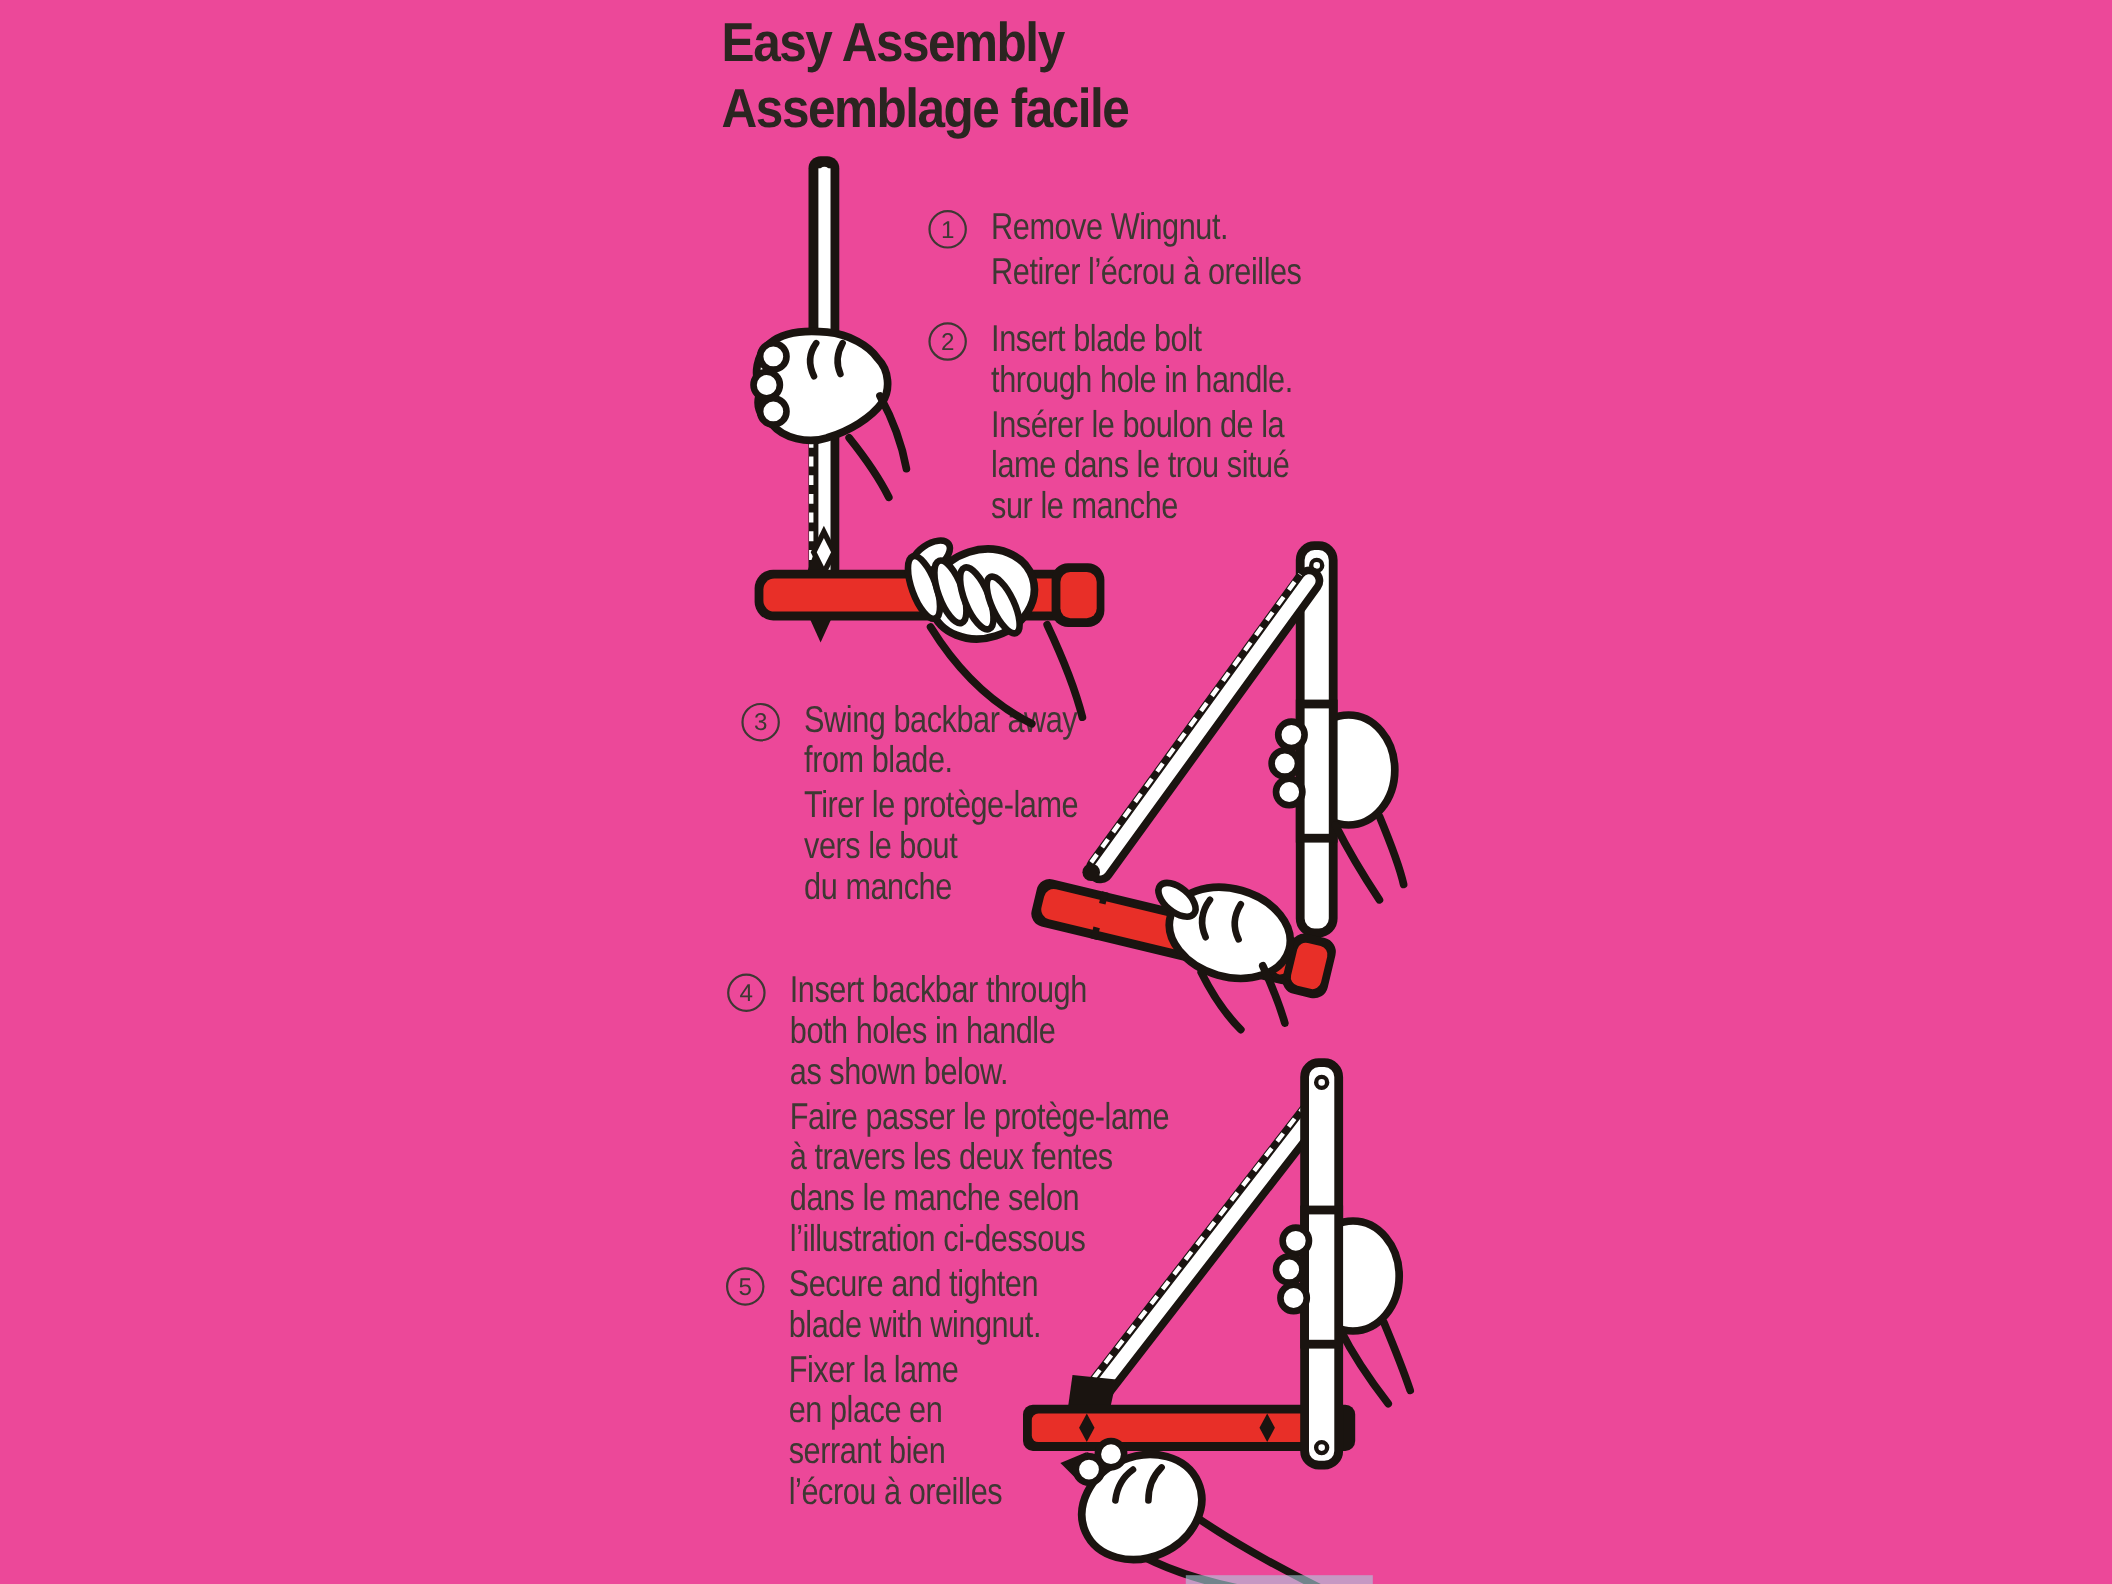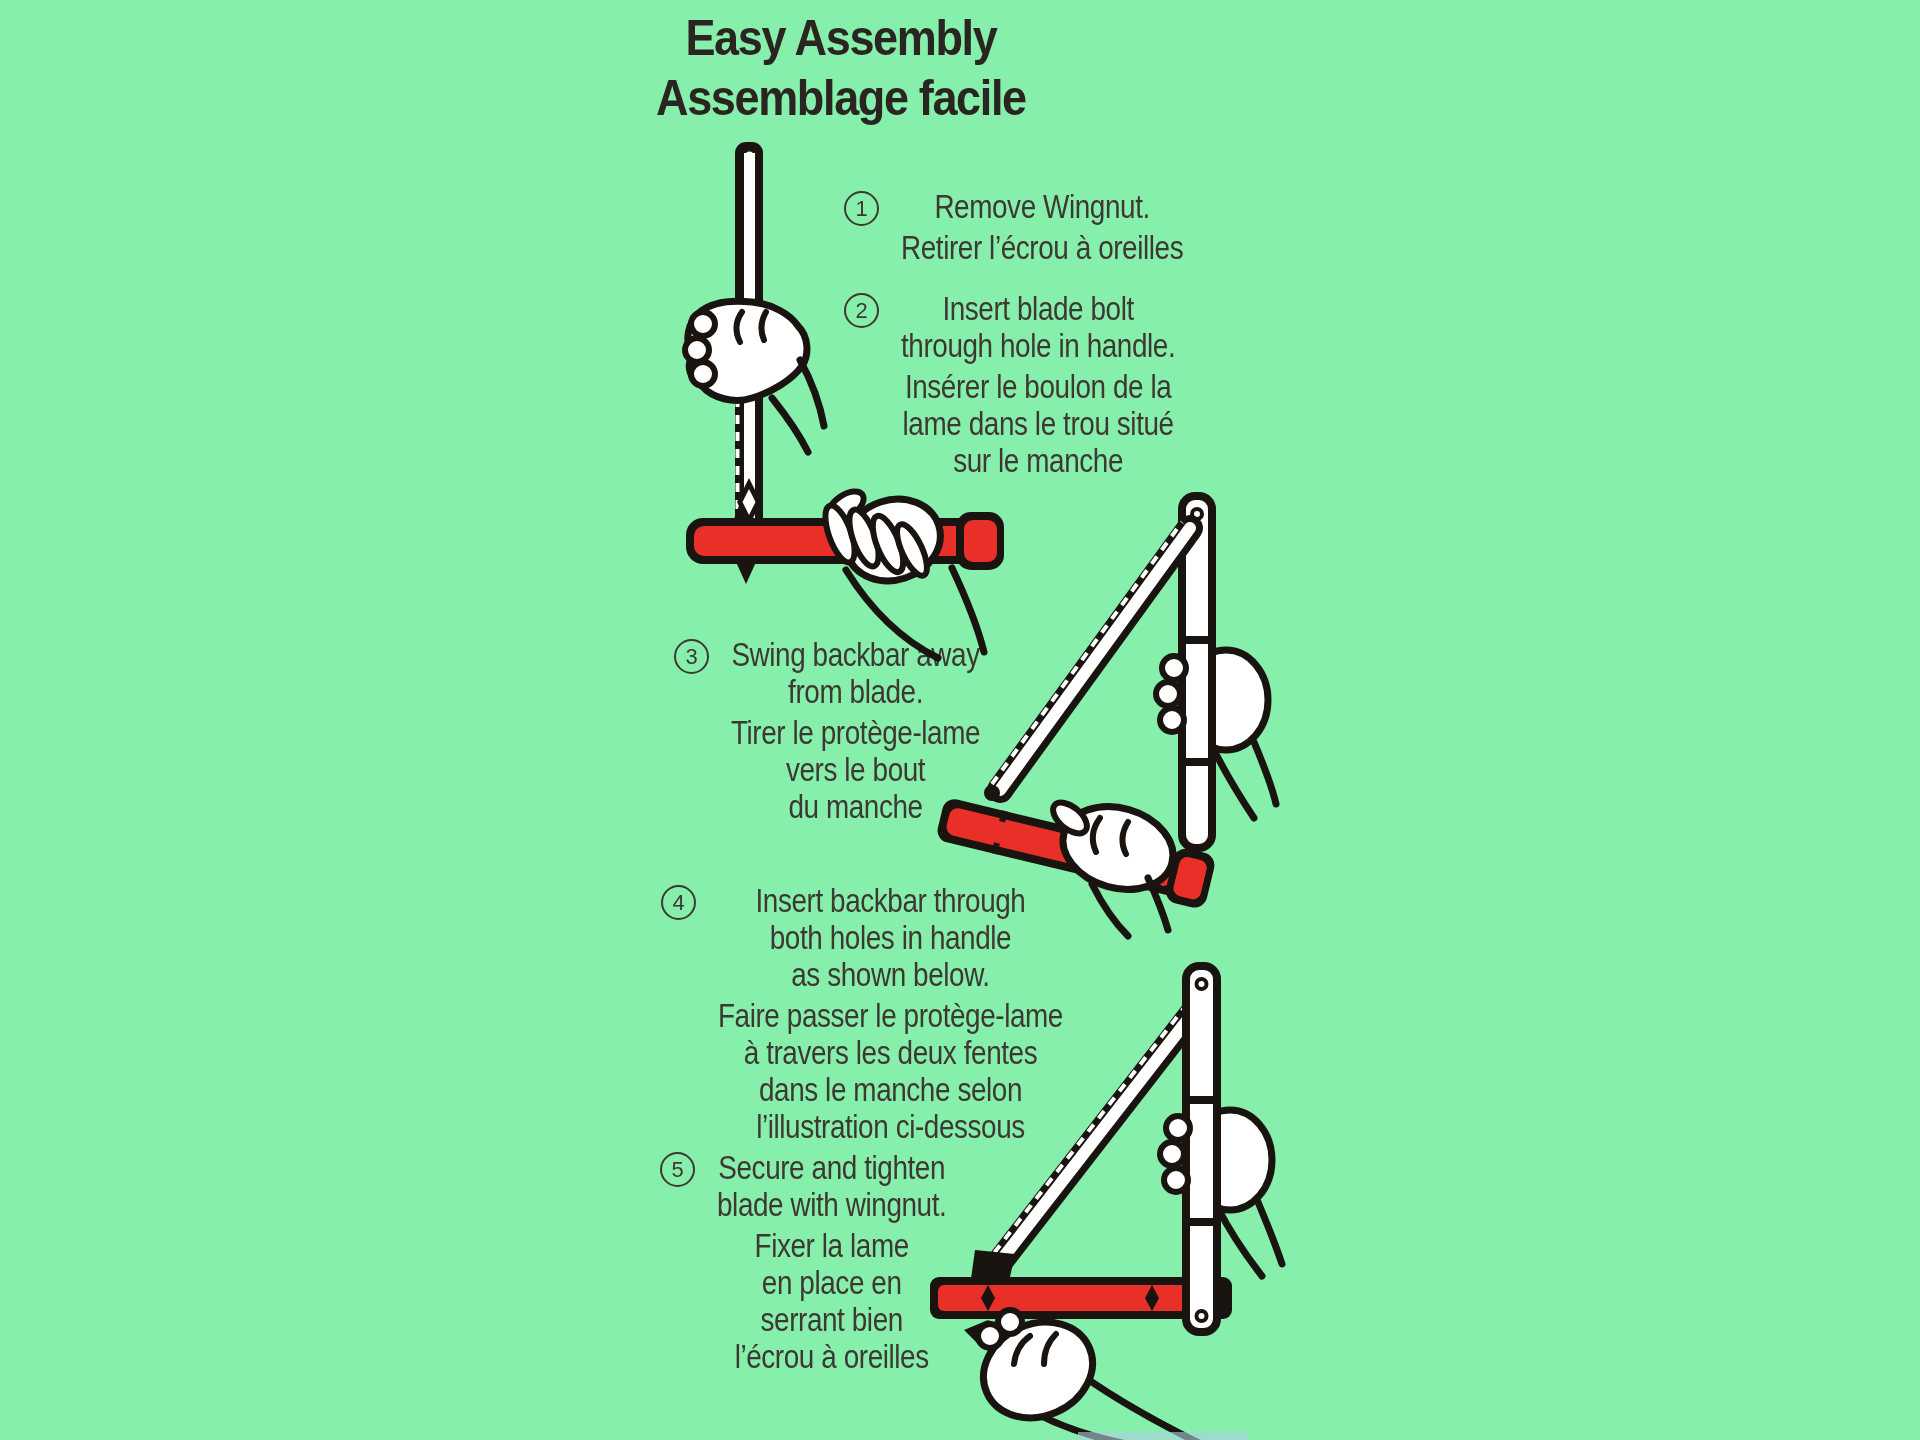--- a/index.html
+++ b/index.html
@@ -1,17 +1,17 @@
 <!DOCTYPE html>
 <html><head>
 <meta charset="utf-8">
 <style>
   html,body{margin:0;padding:0;background:#ffffff;}
-  .canvas{position:relative;width:1920px;height:1440px;background:#86efac;overflow:hidden;
-          font-family:"Liberation Sans",sans-serif;text-align:center;}
+  .canvas{position:relative;width:1920px;height:1440px;background:#ec4899;overflow:hidden;
+          font-family:"Liberation Sans",sans-serif;}
   .title{position:absolute;left:656px;top:8px;font-weight:bold;color:#2b2521;
          font-size:50px;line-height:60px;letter-spacing:-1.5px;
          transform:scaleX(.9);transform-origin:left top;white-space:nowrap;}
   .step{position:absolute;display:flex;align-items:flex-start;color:#3e3833;}
   .circ{width:31px;height:31px;border:2.5px solid #3e3833;border-radius:50%;
         display:flex;align-items:center;justify-content:center;
         font-size:22px;line-height:1;margin-top:3px;flex:none;color:#3e3833;}
   .lines{margin-left:22px;font-size:34px;line-height:37px;letter-spacing:-.5px;
          transform:scaleX(.82);transform-origin:left top;white-space:nowrap;}
   .fr{margin-top:4px;}

